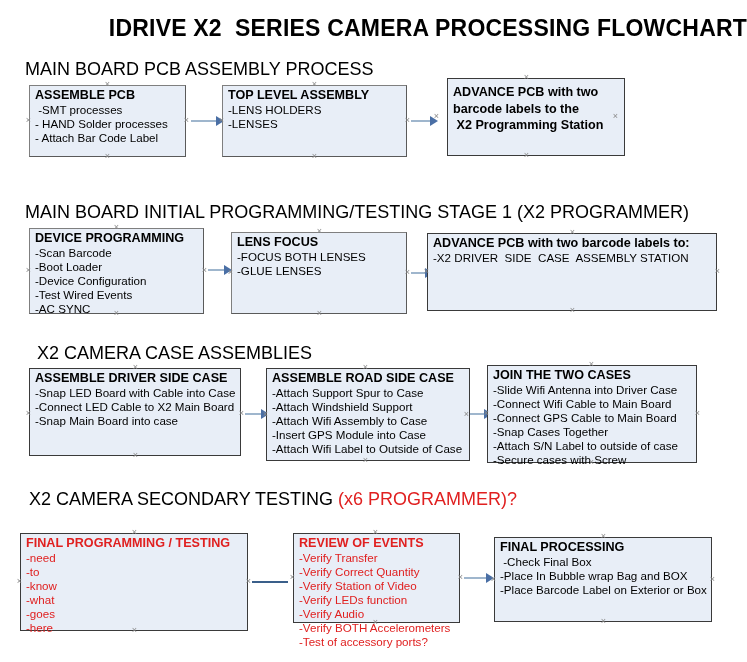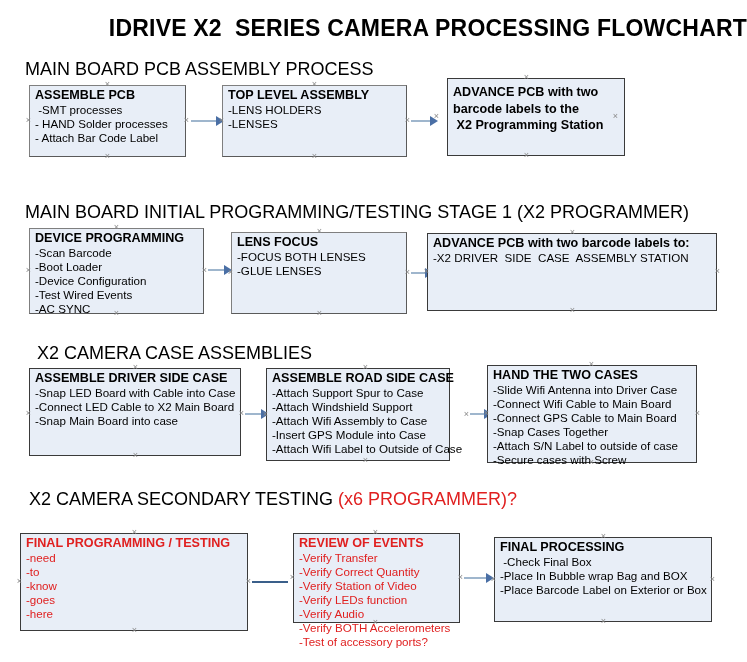--- a/index.html
+++ b/index.html
@@ -195,57 +195,58 @@
     <div class="box-line">-Snap Main Board into case</div>
   </div>
   <div class="handle" style="left:132px; top:364px;"></div>
   <div class="handle" style="left:132px; top:452px;"></div>
   <div class="handle" style="left:25px; top:410px;"></div>
   <div class="handle" style="left:238px; top:410px;"></div>
 
   <div class="conn" style="left:245px; top:413px; width:18px;"></div>
   <div class="arrow" style="left:261px; top:409px;"></div>
 
-  <div class="box dark" style="left:266px; top:368px; width:184px; height:93px;">
+  <div class="box dark" style="left:266px; top:368px; width:204px; height:93px;">
     <div class="box-title">ASSEMBLE ROAD SIDE CASE</div>
     <div class="box-line">-Attach Support Spur to Case</div>
     <div class="box-line">-Attach Windshield Support</div>
     <div class="box-line">-Attach Wifi Assembly to Case</div>
     <div class="box-line">-Insert GPS Module into Case</div>
     <div class="box-line">-Attach Wifi Label to Outside of Case</div>
   </div>
   <div class="handle" style="left:362px; top:364px;"></div>
   <div class="handle" style="left:362px; top:457px;"></div>
   <div class="handle" style="left:262px; top:411px;"></div>
   <div class="handle" style="left:463px; top:411px;"></div>
 
   <div class="conn" style="left:470px; top:413px; width:16px;"></div>
   <div class="arrow" style="left:484px; top:409px;"></div>
 
   <div class="box dark" style="left:487px; top:365px; width:210px; height:98px;">
-    <div class="box-title">HAND THE TWO CASES</div>
+    <div class="box-title">JOIN THE TWO CASES</div>
     <div class="box-line">-Slide Wifi Antenna into Driver Case</div>
     <div class="box-line">-Connect Wifi Cable to Main Board</div>
     <div class="box-line">-Connect GPS Cable to Main Board</div>
     <div class="box-line">-Snap Cases Together</div>
     <div class="box-line">-Attach S/N Label to outside of case</div>
     <div class="box-line">-Secure cases with Screw</div>
   </div>
   <div class="handle" style="left:588px; top:361px;"></div>
   <div class="handle" style="left:588px; top:459px;"></div>
   <div class="handle" style="left:483px; top:410px;"></div>
   <div class="handle" style="left:694px; top:410px;"></div>
 
   <div class="section-title" style="left:29px; top:489px;"><span>X2 CAMERA SECONDARY TESTING </span><span class="suffix-red">(x6 PROGRAMMER)?</span></div>
 
   <div class="box dark red" style="left:20px; top:533px; width:228px; height:98px;">
     <div class="box-title">FINAL PROGRAMMING / TESTING</div>
     <div class="box-line">-need</div>
     <div class="box-line">-to</div>
     <div class="box-line">-know</div>
+    <div class="box-line">-what</div>
     <div class="box-line">-goes</div>
     <div class="box-line">-here</div>
   </div>
   <div class="handle" style="left:131px; top:529px;"></div>
   <div class="handle" style="left:131px; top:627px;"></div>
   <div class="handle" style="left:16px; top:578px;"></div>
   <div class="handle" style="left:245px; top:578px;"></div>
 
   <div class="conn" style="left:252px; top:581px; width:36px; background:#3a5f8a;"></div>
 

